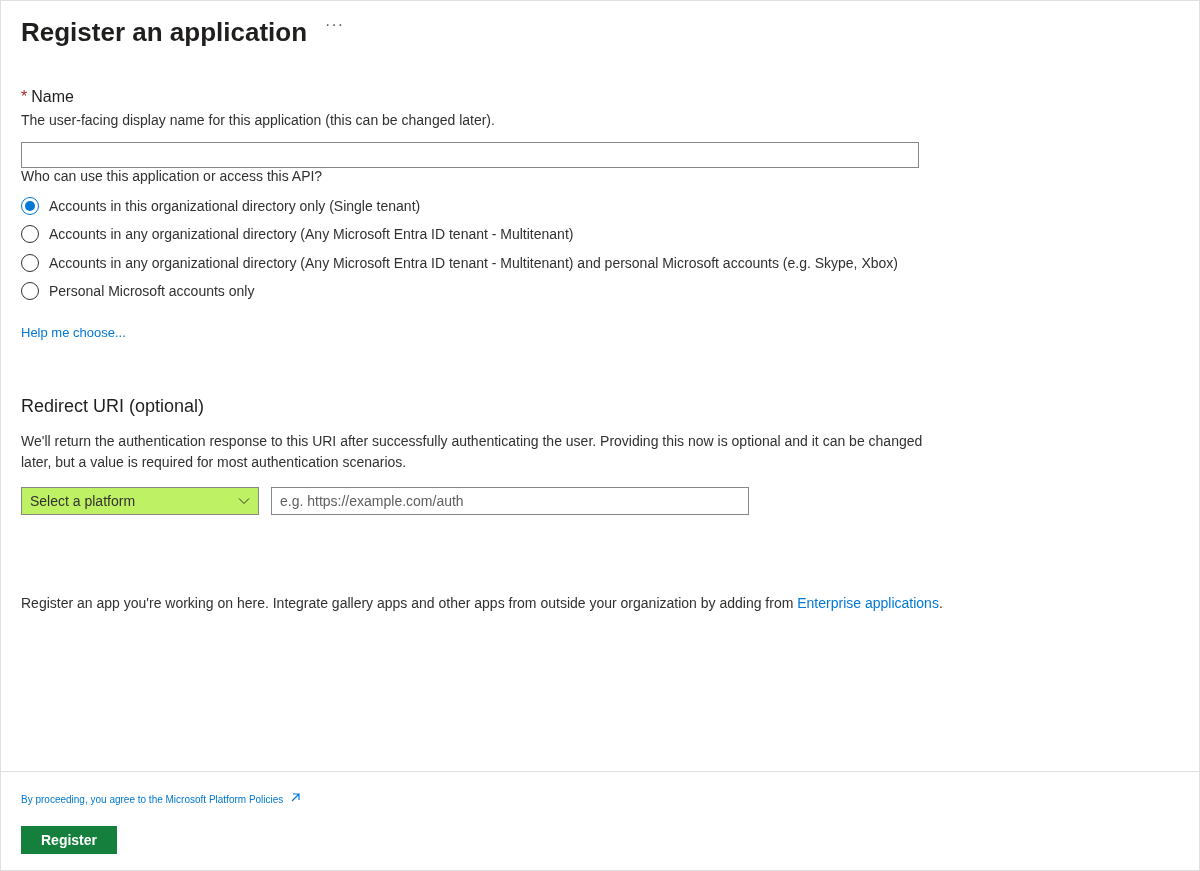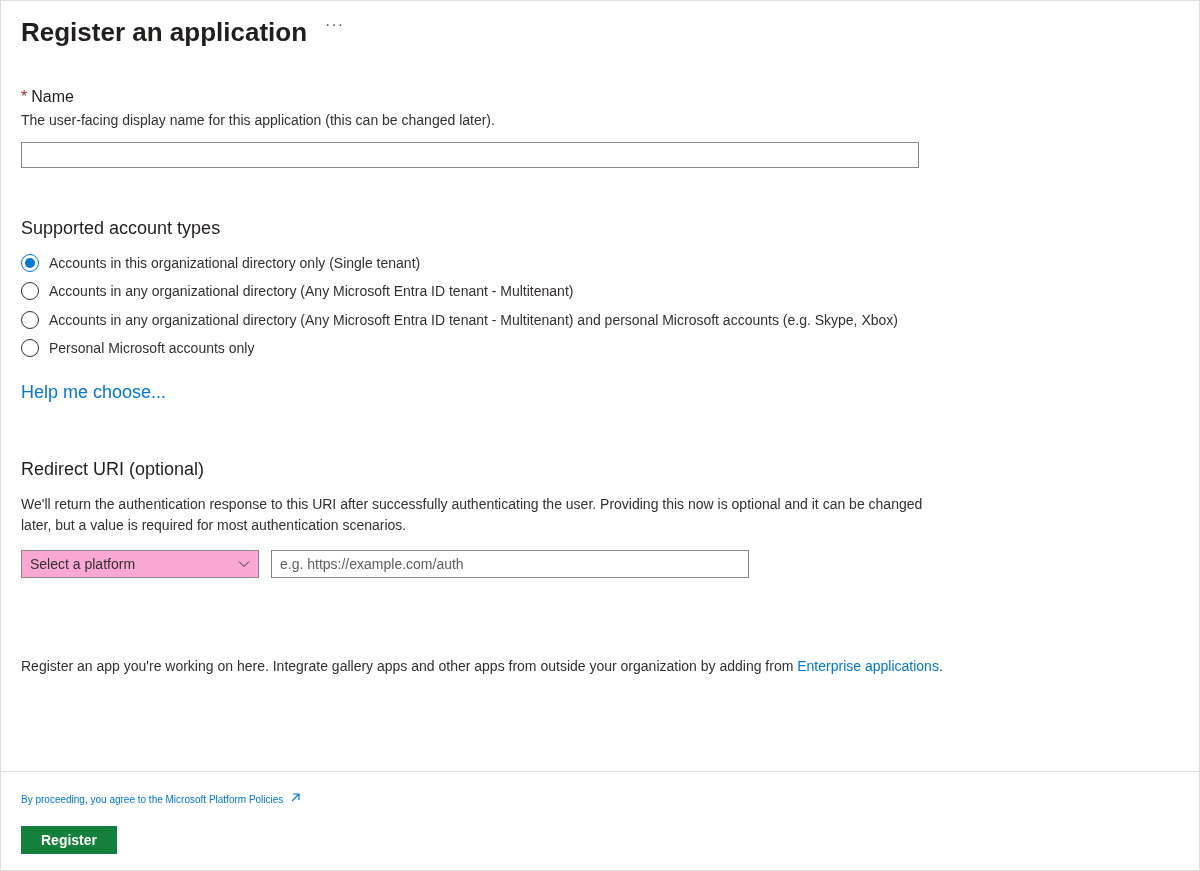--- a/index.html
+++ b/index.html
@@ -96,21 +96,21 @@
       width: 10px; height: 10px;
       background: #0078d4;
       border-radius: 50%;
       transform: translate(-50%, -50%);
     }
     .radio-label { font-size: 14px; color: #323130; line-height: 1.45; }
     .help-link {
       display: inline-block;
       margin-top: 24px;
       color: #0078d4;
-      font-size: 18px;
+      font-size: 13px;
       cursor: pointer;
     }
     .redirect-heading { margin-top: 56px; }
     .redirect-desc {
       max-width: 910px;
       font-size: 14px;
       color: #323130;
       line-height: 1.5;
       margin-bottom: 14px;
     }
@@ -119,21 +119,21 @@
       width: 238px;
       height: 28px;
       border: 1px solid #8a8886;
       display: flex;
       align-items: center;
       justify-content: space-between;
       padding: 0 8px 0 8px;
       font-size: 14px;
       color: #323130;
       cursor: pointer;
-      background: #f9a8d4;
+      background: #bef264;
     }
     .chevron {
       width: 12px; height: 12px;
       display: inline-flex; align-items: center; justify-content: center;
     }
     .chevron svg { width: 12px; height: 12px; }
     .uri-input {
       width: 478px;
       height: 28px;
       border: 1px solid #8a8886;
@@ -187,21 +187,21 @@
     </div>
 
     
     <div class="field-label">
       <span class="req">*</span><span>Name</span>
     </div>
     <div class="field-desc">The user-facing display name for this application (this can be changed later).</div>
     <input type="text" class="text-input" value="" style="">
 
     
-    <div class="section-heading">Supported account types</div>
+    <div class="section-question">Who can use this application or access this API?</div>
 
     <div class="radio-group">
       <label class="radio-row">
         <span class="radio-circle selected"></span>
         <span class="radio-label">Accounts in this organizational directory only (Single tenant)</span>
       </label>
       <label class="radio-row">
         <span class="radio-circle"></span>
         <span class="radio-label">Accounts in any organizational directory (Any Microsoft Entra ID tenant - Multitenant)</span>
       </label>

